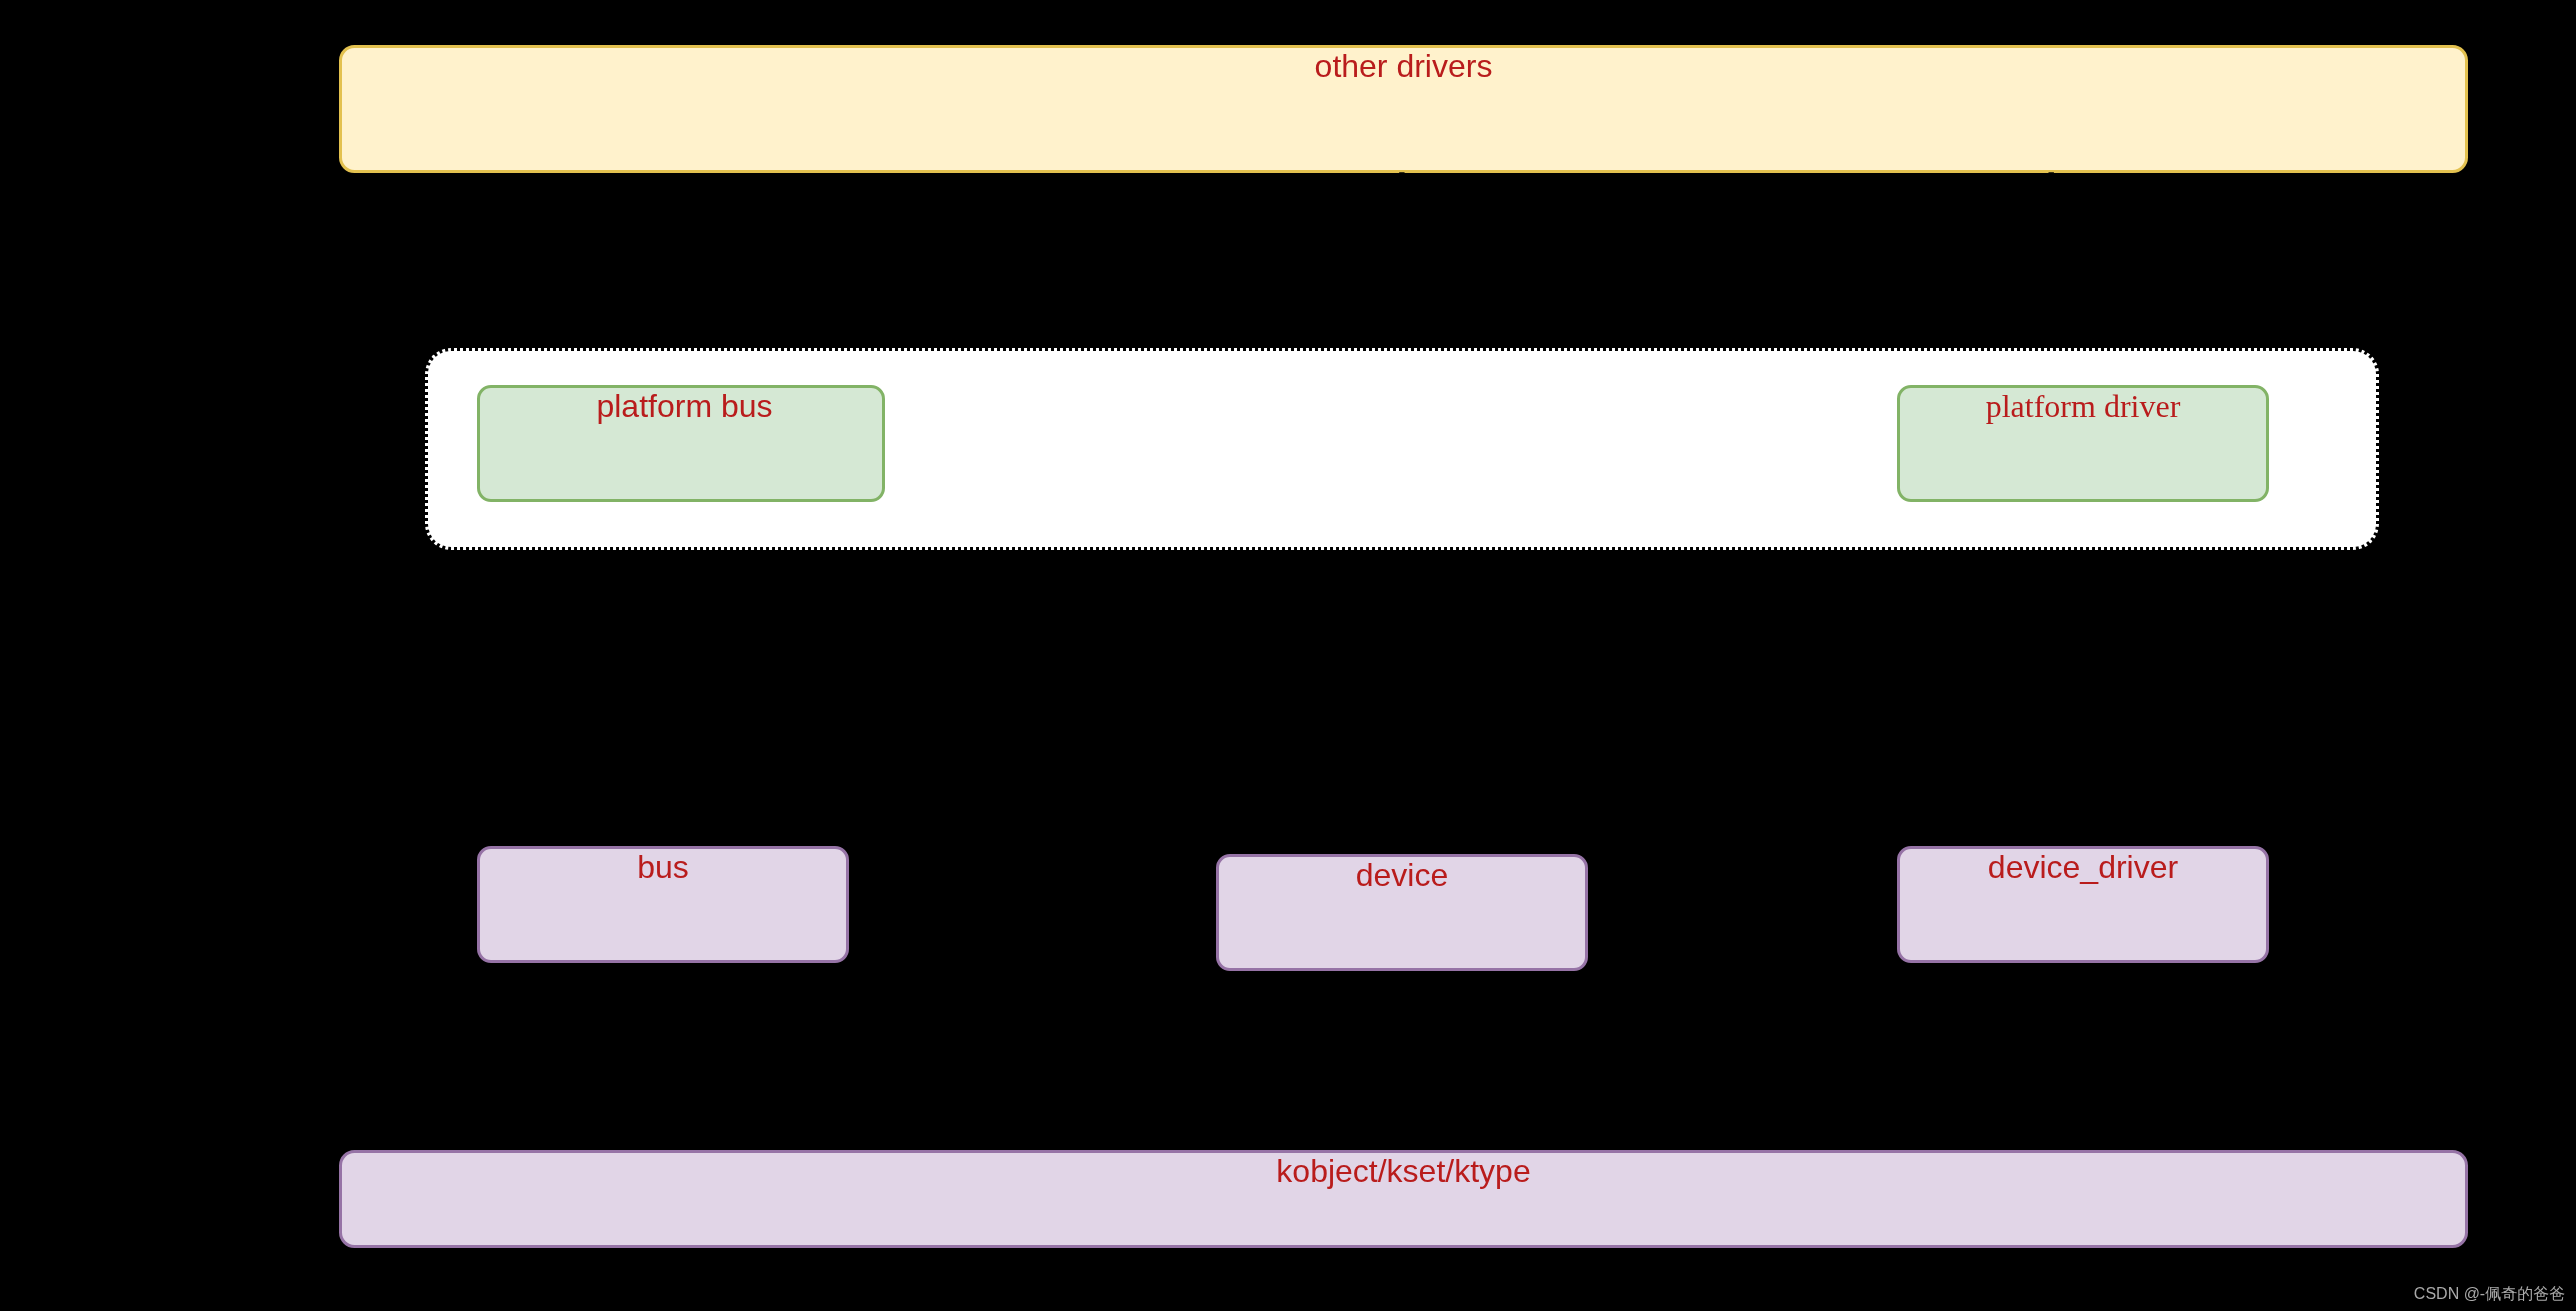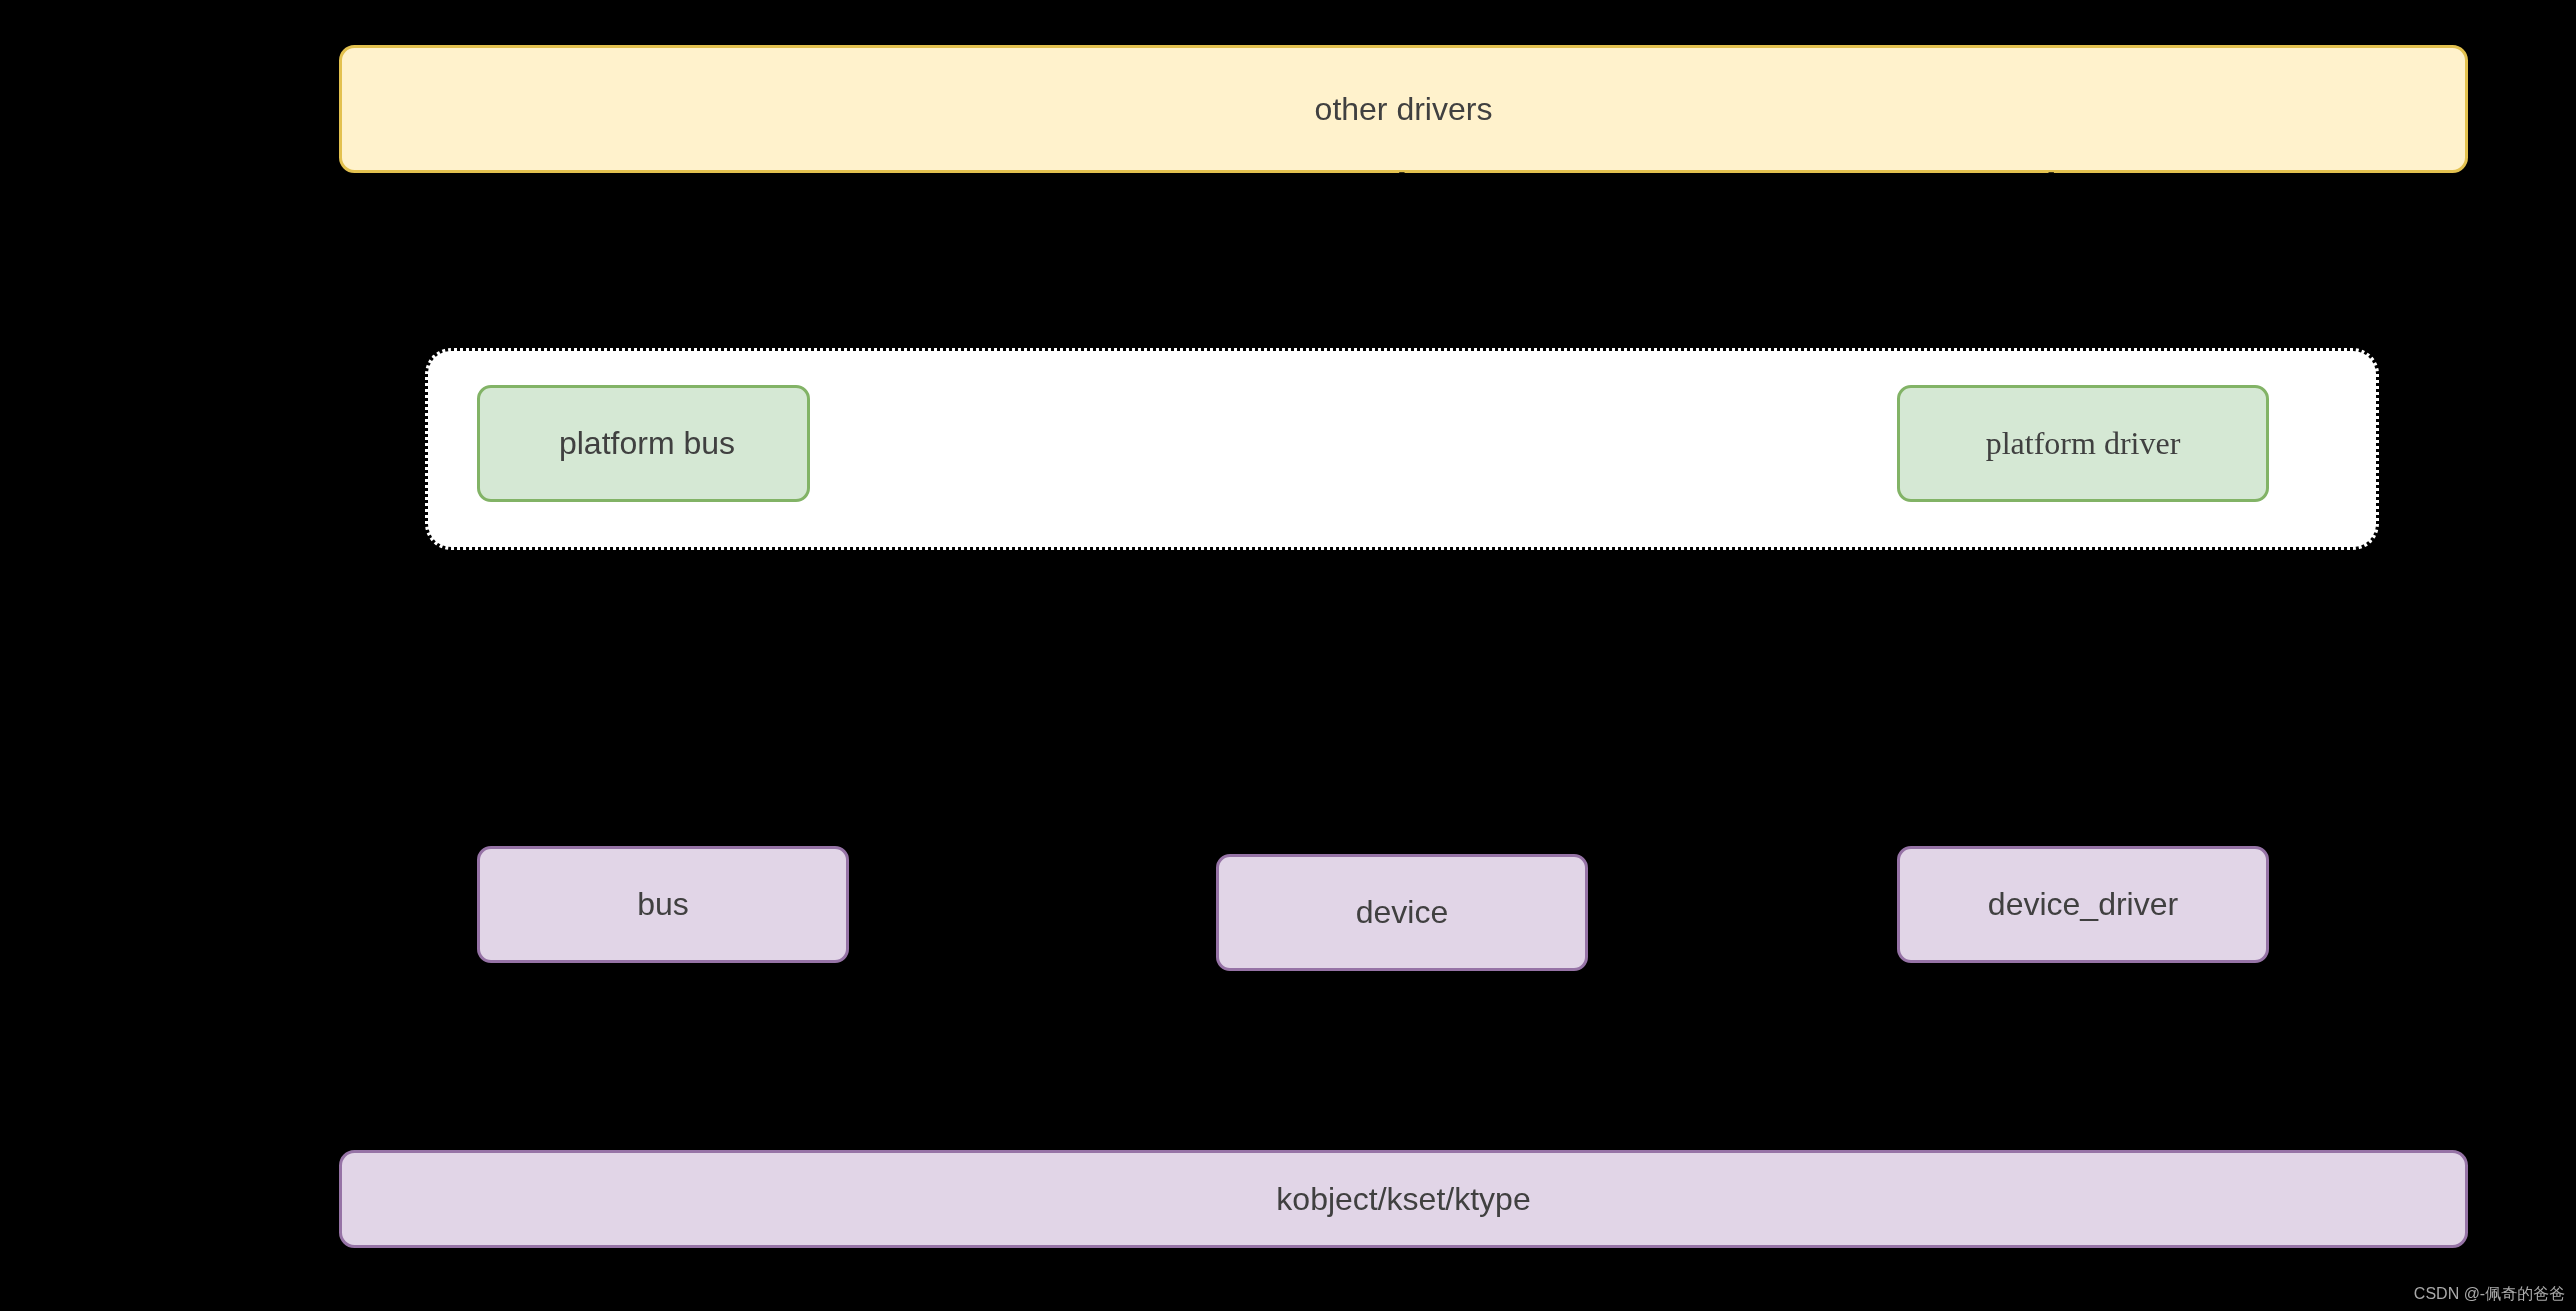--- a/index.html
+++ b/index.html
@@ -18,24 +18,24 @@
     width: 2576px;
     height: 1311px;
     background: #000000;
   }
 
   
   .node {
     position: absolute;
     box-sizing: border-box;
     display: flex;
-    align-items: center;
+    align-items: flex-start;
     justify-content: center;
     text-align: center;
-    color: #404040;
+    color: #b91c1c;
     line-height: 1.15;
   }
 
   
   #banner-other-drivers {
     left: 339px;
     top: 45px;
     width: 2129px;
     height: 128px;
     background: #fff2cc;
@@ -59,21 +59,21 @@
 
   
   .node.green {
     background: #d5e8d4;
     border: 3.8px solid #82b366;
     border-radius: 14px;
     font-size: 32px;
     height: 117px;
     top: 385px;
   }
-  #node-platform-bus    { left: 477px;  width: 333px; padding-left: 7px; }
+  #node-platform-bus    { left: 477px;  width: 408px; padding-left: 7px; }
   #node-platform-device { left: 1216px; width: 372px; }
   #node-platform-driver { left: 1897px; width: 372px; font-family: Liberation Serif, serif; }
 
   
   .node.purple {
     background: #e1d5e7;
     border: 3.8px solid #9673a6;
     border-radius: 14px;
     font-size: 32px;
     height: 117px;

